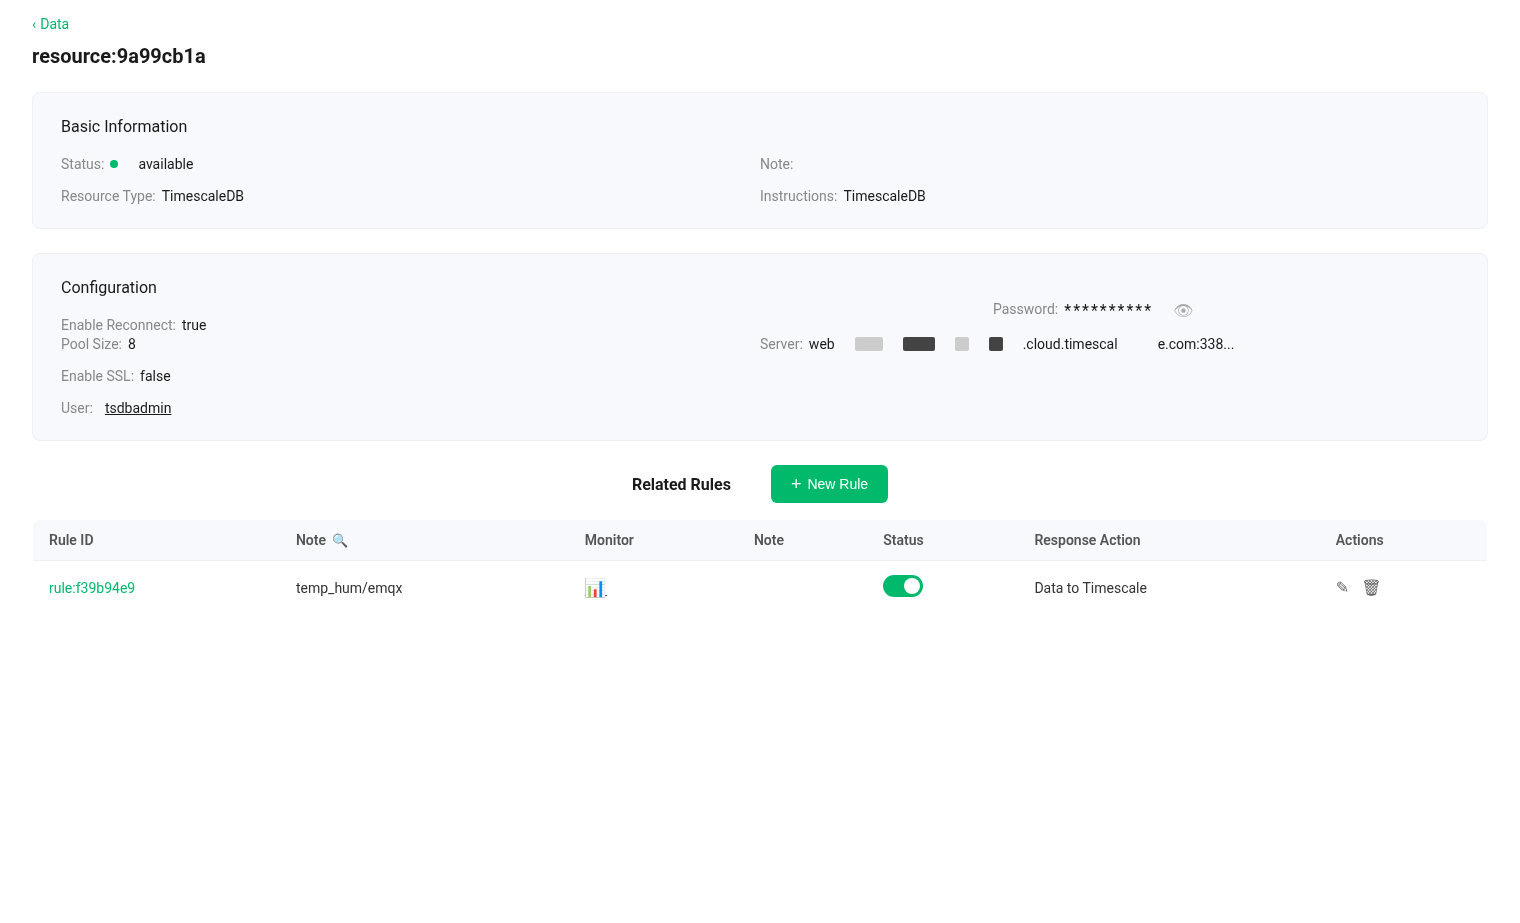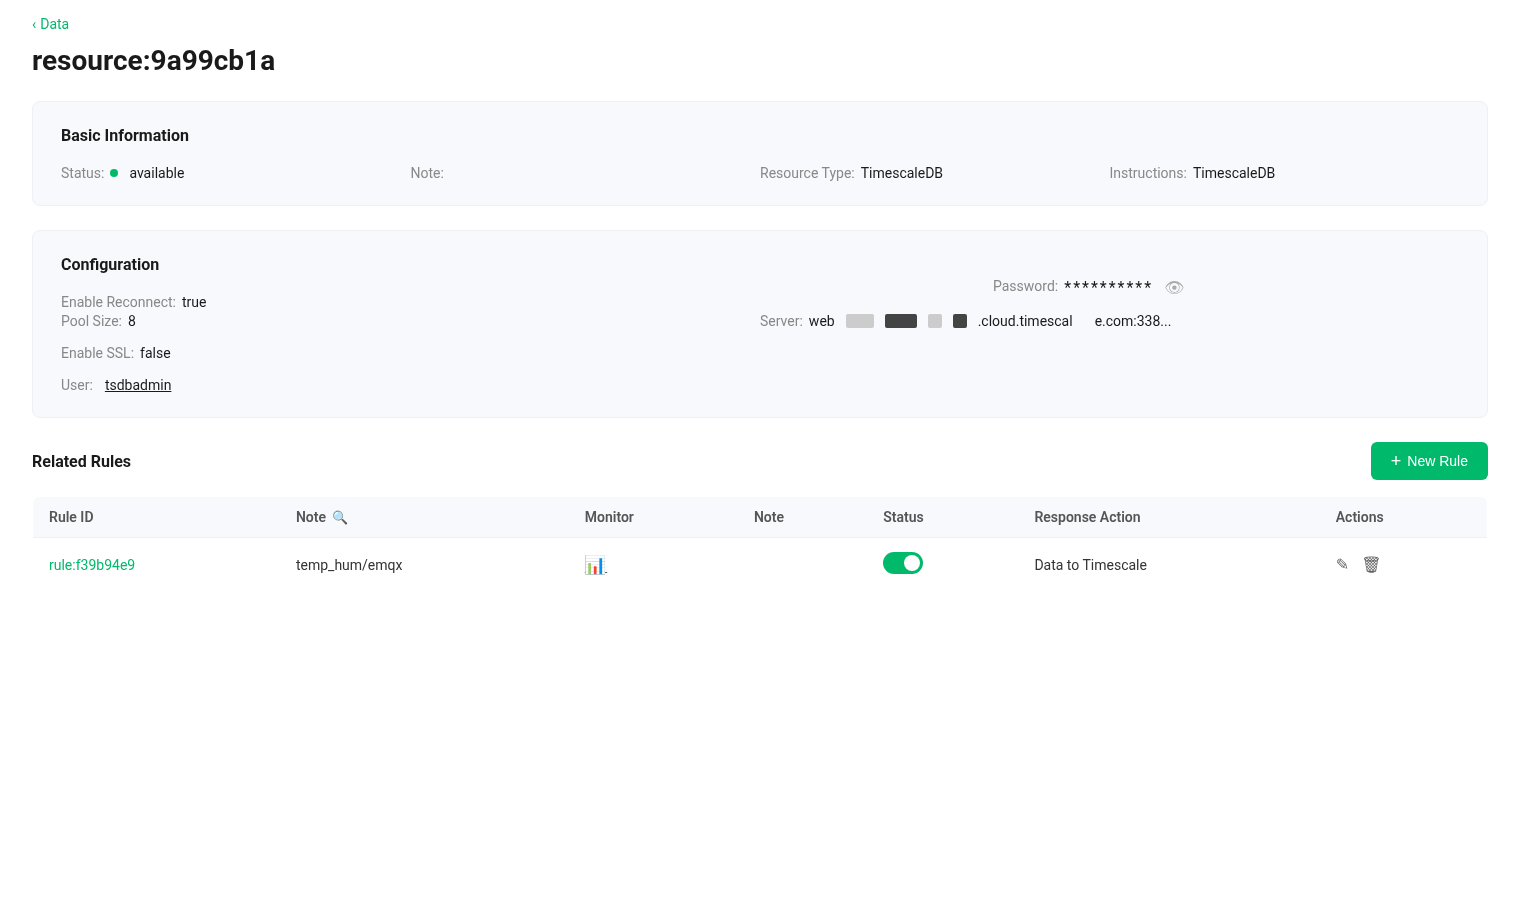--- a/index.html
+++ b/index.html
@@ -16,59 +16,59 @@
       gap: 4px;
       color: #00b96b;
       font-size: 14px;
       cursor: pointer;
       margin-bottom: 12px;
     }
     .back-arrow {
       font-size: 14px;
     }
     .page-title {
-      font-size: 28px;
+      font-size: 20px;
       font-weight: 700;
       color: #1a1a1a;
       margin-bottom: 24px;
     }
     .section-card {
       background: #f7f9fc;
       border-radius: 8px;
       padding: 24px 28px;
       margin-bottom: 24px;
       border: 1px solid #eef0f4;
     }
     .section-title {
       font-size: 16px;
-      font-weight: 700;
+      font-weight: 400;
       color: #1a1a1a;
       margin-bottom: 20px;
     }
     .info-grid {
       display: grid;
-      grid-template-columns: 1fr 1fr 1fr 1fr;
+      grid-template-columns: 1fr 1fr;
       row-gap: 16px;
     }
     .field-row {
       display: flex;
       align-items: flex-start;
       gap: 6px;
     }
     .field-label {
       color: #888;
       white-space: nowrap;
       flex-shrink: 0;
     }
     .field-value {
       color: #1a1a1a;
       font-weight: 400;
       display: flex;
       align-items: center;
-      gap: 11px;
+      gap: 20px;
     }
     .status-dot {
       width: 8px;
       height: 8px;
       border-radius: 50%;
       background: #00b96b;
       display: inline-block;
       flex-shrink: 0;
     }
     .password-dots {
@@ -93,21 +93,21 @@
       background: #ccc;
       vertical-align: middle;
     }
     .redact-dark {
       background: #444;
     }
     
     .related-rules-header {
       display: flex;
       align-items: center;
-      justify-content: space-between;
+      justify-content: center;
       margin-bottom: 16px;
       gap: 40px;
     }
     .related-rules-title {
       font-size: 16px;
       font-weight: 700;
       color: #1a1a1a;
     }
     .new-rule-btn {
       display: flex;

